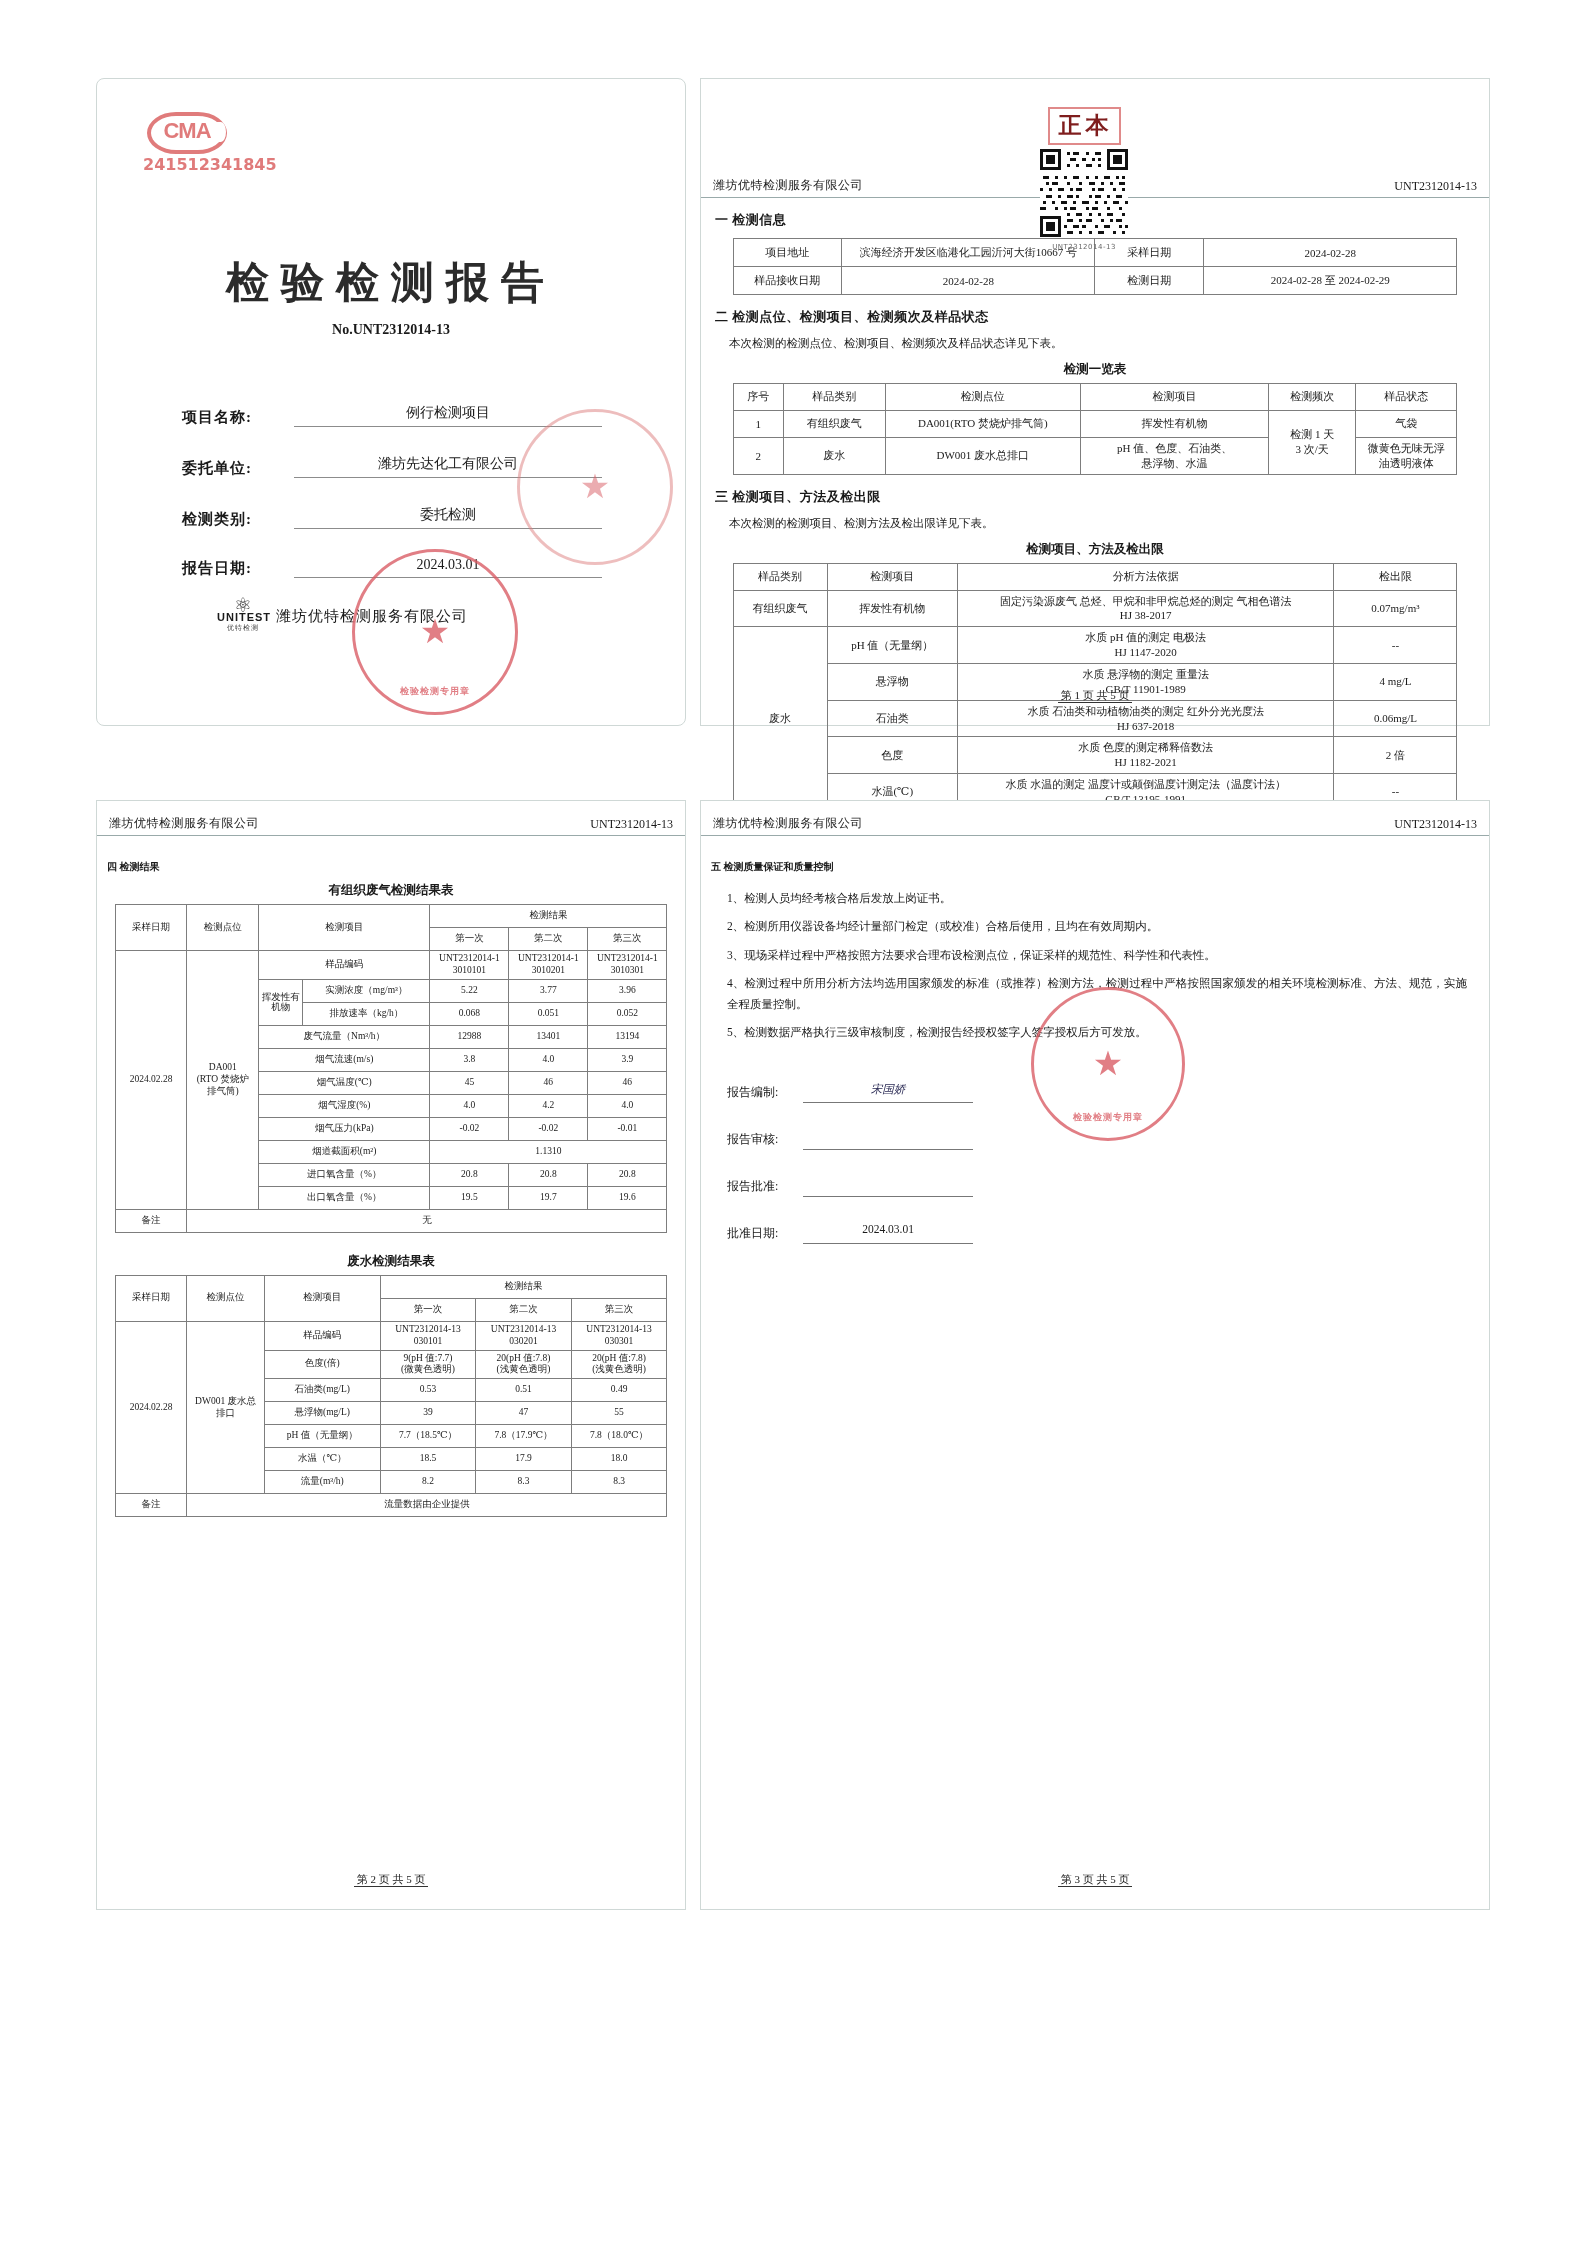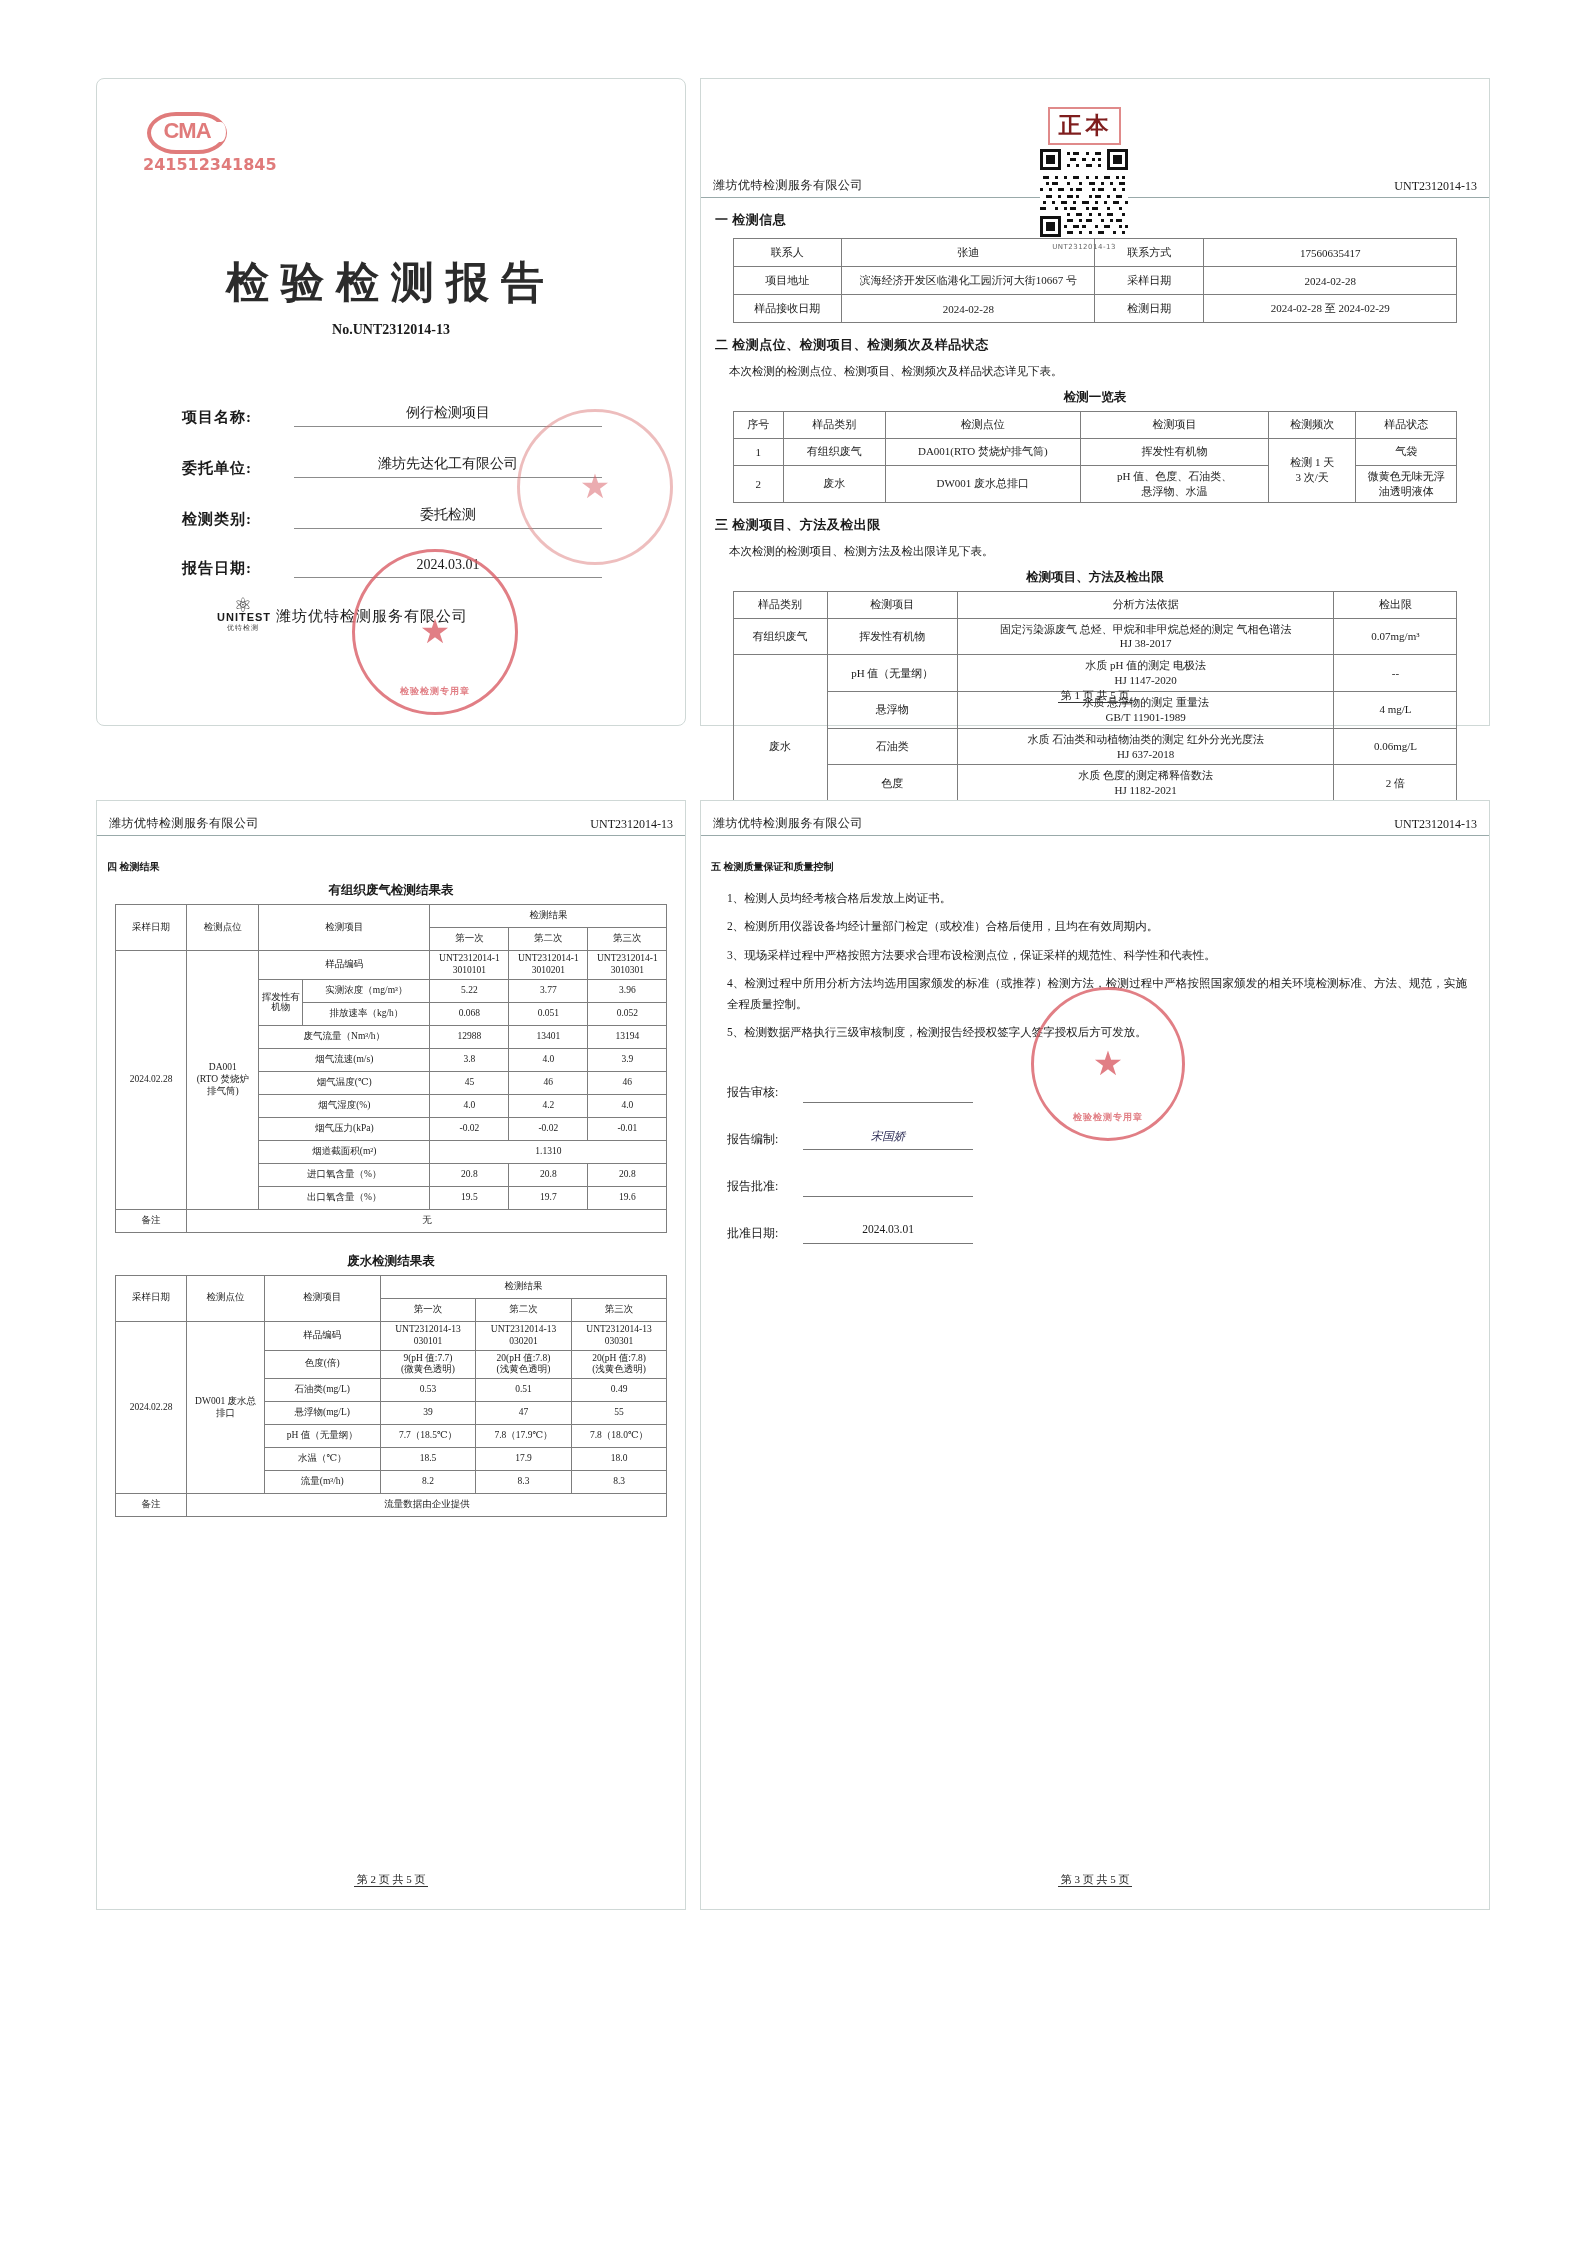--- a/index.html
+++ b/index.html
@@ -246,26 +246,20 @@
   <div class="ph" style="margin-top:98px;">
     <div class="l">潍坊优特检测服务有限公司</div>
     <div class="r">UNT2312014-13</div>
   </div>
 
   <div class="sec">一 检测信息</div>
 
   <table class="t-info">
     <tbody>
     <tr>
-      <td class="k">联系人</td>
-      <td class="v">张迪</td>
-      <td class="k">联系方式</td>
-      <td class="v">17560635417</td>
-    </tr>
-    <tr>
       <td class="k">项目地址</td>
       <td class="v">滨海经济开发区临港化工园沂河大街10667 号</td>
       <td class="k">采样日期</td>
       <td class="v">2024-02-28</td>
     </tr>
     <tr>
       <td class="k">样品接收日期</td>
       <td class="v">2024-02-28</td>
       <td class="k">检测日期</td>
       <td class="v">2024-02-28 至 2024-02-29</td>
@@ -553,26 +547,26 @@
   <ul class="qalist" style="list-style:none;padding:0;">
     <li>1、检测人员均经考核合格后发放上岗证书。</li>
     <li>2、检测所用仪器设备均经计量部门检定（或校准）合格后使用，且均在有效周期内。</li>
     <li>3、现场采样过程中严格按照方法要求合理布设检测点位，保证采样的规范性、科学性和代表性。</li>
     <li>4、检测过程中所用分析方法均选用国家颁发的标准（或推荐）检测方法，检测过程中严格按照国家颁发的相关环境检测标准、方法、规范，实施全程质量控制。</li>
     <li>5、检测数据严格执行三级审核制度，检测报告经授权签字人签字授权后方可发放。</li>
   </ul>
 
   <div class="signs">
     <div class="signrow">
+      <div class="lbl">报告编制:</div>
+      <div class="val hw">宋国娇</div>
+    </div>
+    <div class="signrow">
       <div class="lbl">报告审核:</div>
       <div class="val hw"></div>
-    </div>
-    <div class="signrow">
-      <div class="lbl">报告编制:</div>
-      <div class="val hw">宋国娇</div>
     </div>
     <div class="signrow">
       <div class="lbl">报告批准:</div>
       <div class="val hw"></div>
     </div>
     <div class="signrow">
       <div class="lbl">批准日期:</div>
       <div class="val">2024.03.01</div>
     </div>
   </div>

